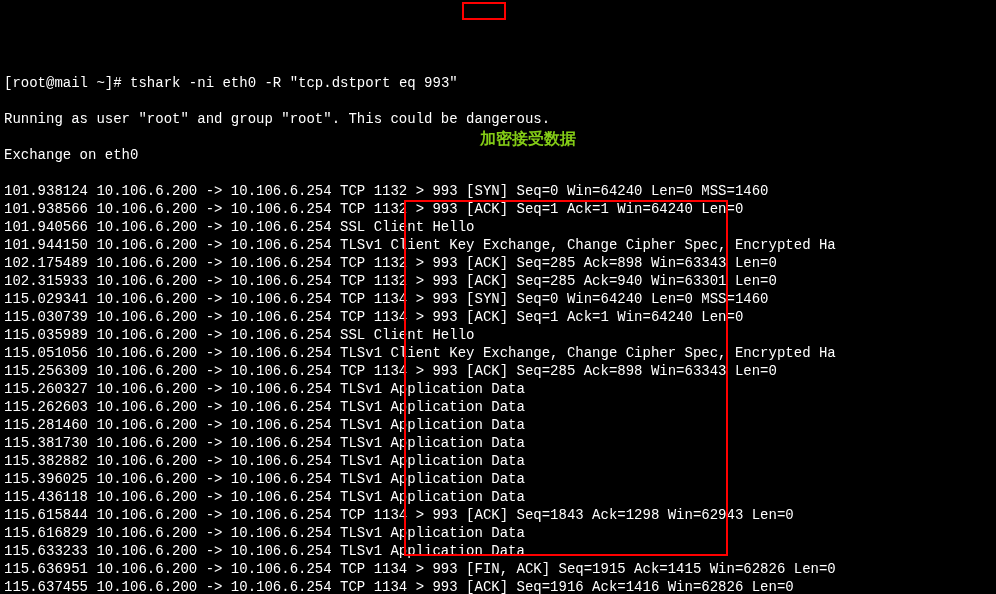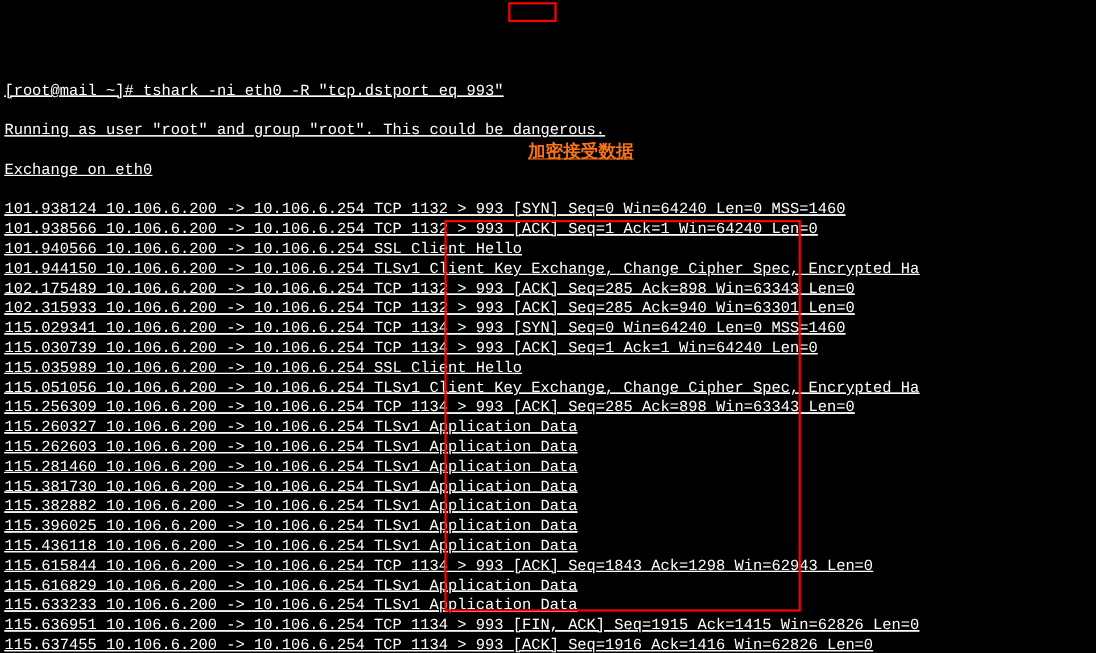--- a/index.html
+++ b/index.html
@@ -1,15 +1,15 @@
 <!DOCTYPE html>
 <html><head>
 <meta charset="utf-8">
 <style>
-  * { margin: 0; padding: 0; box-sizing: border-box; text-decoration: underline; }
+  * { margin: 0; padding: 0; box-sizing: border-box; }
   body {
     background: #000;
     color: #fff;
     font-family: "Consolas", "Monaco", "Courier New", monospace;
     font-size: 14px;
     line-height: 18px;
     width: 996px;
     height: 594px;
     overflow: hidden;
     white-space: pre;
@@ -29,21 +29,21 @@
     height: 18px;
   }
   .box2 { 
     left: 404px;
     top: 200px;
     width: 324px;
     height: 356px;
   }
   .label {
     position: absolute;
-    color: #f97316;
+    color: #84cc16;
     font-weight: bold;
     font-family: "Microsoft YaHei", sans-serif;
     font-size: 16px;
     pointer-events: none;
   }
   .label1 {
     left: 480px;
     top: 130px;
   }
 </style>

